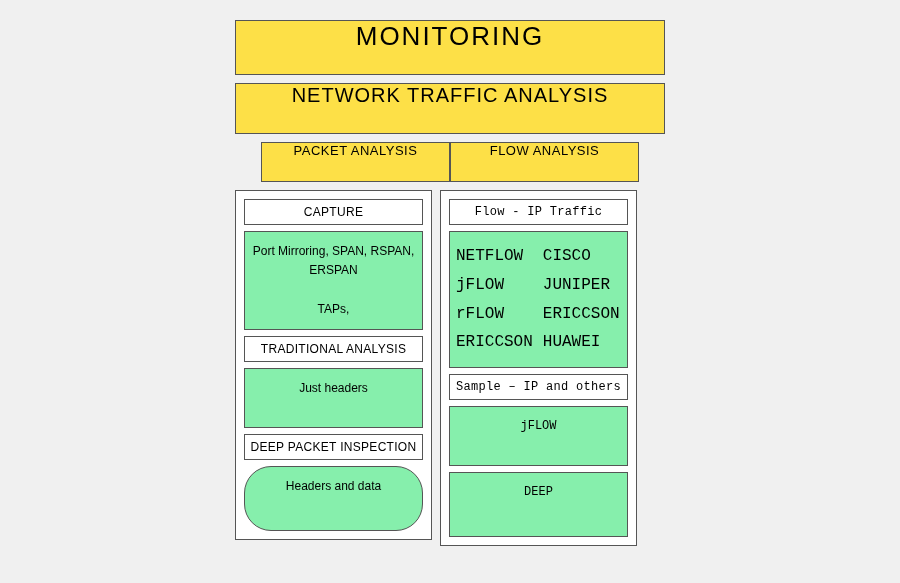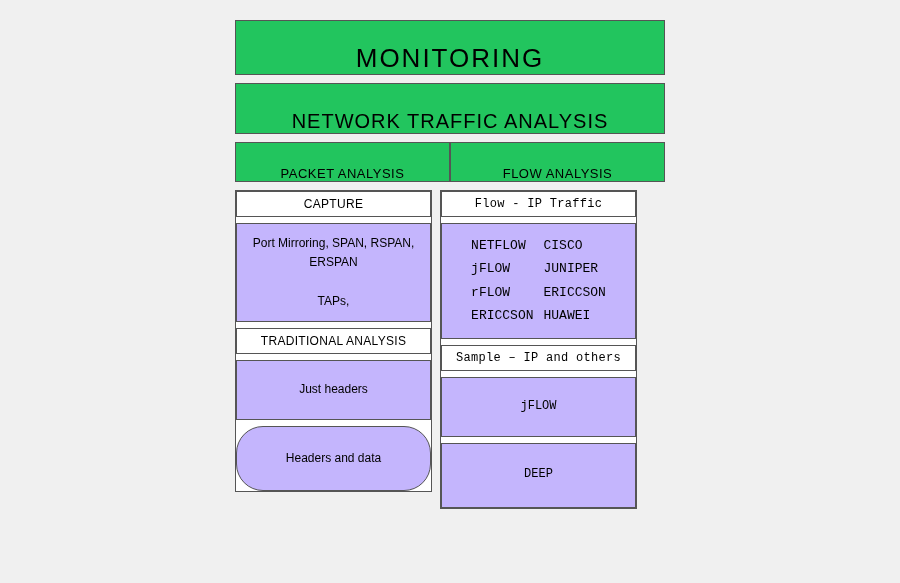--- a/index.html
+++ b/index.html
@@ -15,41 +15,41 @@
     .main-container {
       width: 860px;
       display: flex;
       flex-direction: column;
       align-items: center;
       gap: 8px;
       padding: 10px 0;
     }
     .box {
       border: 1px solid #555;
-      background: #22c55e;
-      display: flex;
-      align-items: flex-end;
+      background: #fde047;
+      display: flex;
+      align-items: flex-start;
       justify-content: center;
       text-align: center;
     }
     .title-box {
       width: 430px;
       height: 55px;
       font-size: 26px;
       letter-spacing: 2px;
       font-weight: 400;
     }
     .nta-box {
       width: 430px;
       height: 51px;
       font-size: 20px;
       letter-spacing: 1px;
     }
     .two-col {
-      width: 430px;
+      width: 378px;
       display: flex;
       gap: 0;
     }
     .col-box {
       flex: 1;
       height: 40px;
       font-size: 13px;
       letter-spacing: 0.5px;
     }
     .columns-row {
@@ -67,55 +67,55 @@
     .right-col {
       width: 197px;
       display: flex;
       flex-direction: column;
       gap: 5px;
       font-family: Liberation Mono, monospace;
     }
     .section-outer {
       border: 1px solid #555;
       background: #fff;
-      padding: 0;
+      padding: 8px;
       display: flex;
       flex-direction: column;
       gap: 6px;
     }
     .section-label {
       border: 1px solid #555;
       background: #fff;
       text-align: center;
       font-size: 12px;
       padding: 5px 4px;
       letter-spacing: 0.3px;
     }
     .section-content {
       border: 1px solid #555;
-      background: #c4b5fd;
+      background: #86efac;
       text-align: center;
       font-size: 12px;
       padding: 10px 6px;
       min-height: 60px;
       display: flex;
-      align-items: center;
+      align-items: flex-start;
       justify-content: center;
       line-height: 1.6;
     }
     .flow-content {
       display: flex;
       flex-direction: column;
       gap: 0;
     }
     .flow-brands {
       display: flex;
       gap: 10px;
       justify-content: center;
-      font-size: 13px;
+      font-size: 16px;
       line-height: 1.8;
     }
     .flow-brand-col {
       text-align: left;
     }
   </style>
 </head>
 <body>
 
 <div class="main-container">
@@ -148,20 +148,23 @@
         <span>Port Mirroring, SPAN, RSPAN, ERSPAN<br><br>TAPs,</span>
       </div>
 
       <div class="section-label">
         <span>TRADITIONAL ANALYSIS</span>
       </div>
       <div class="section-content">
         <span>Just headers</span>
       </div>
 
+      <div class="section-label">
+        <span>DEEP PACKET INSPECTION</span>
+      </div>
       <div class="section-content" style="min-height:65px;border-radius:27px;">
         <span>Headers and data</span>
       </div>
 
     </div>
 
     <div class="section-outer right-col">
 
       <div class="section-label">
         <span>Flow - IP Traffic</span>

